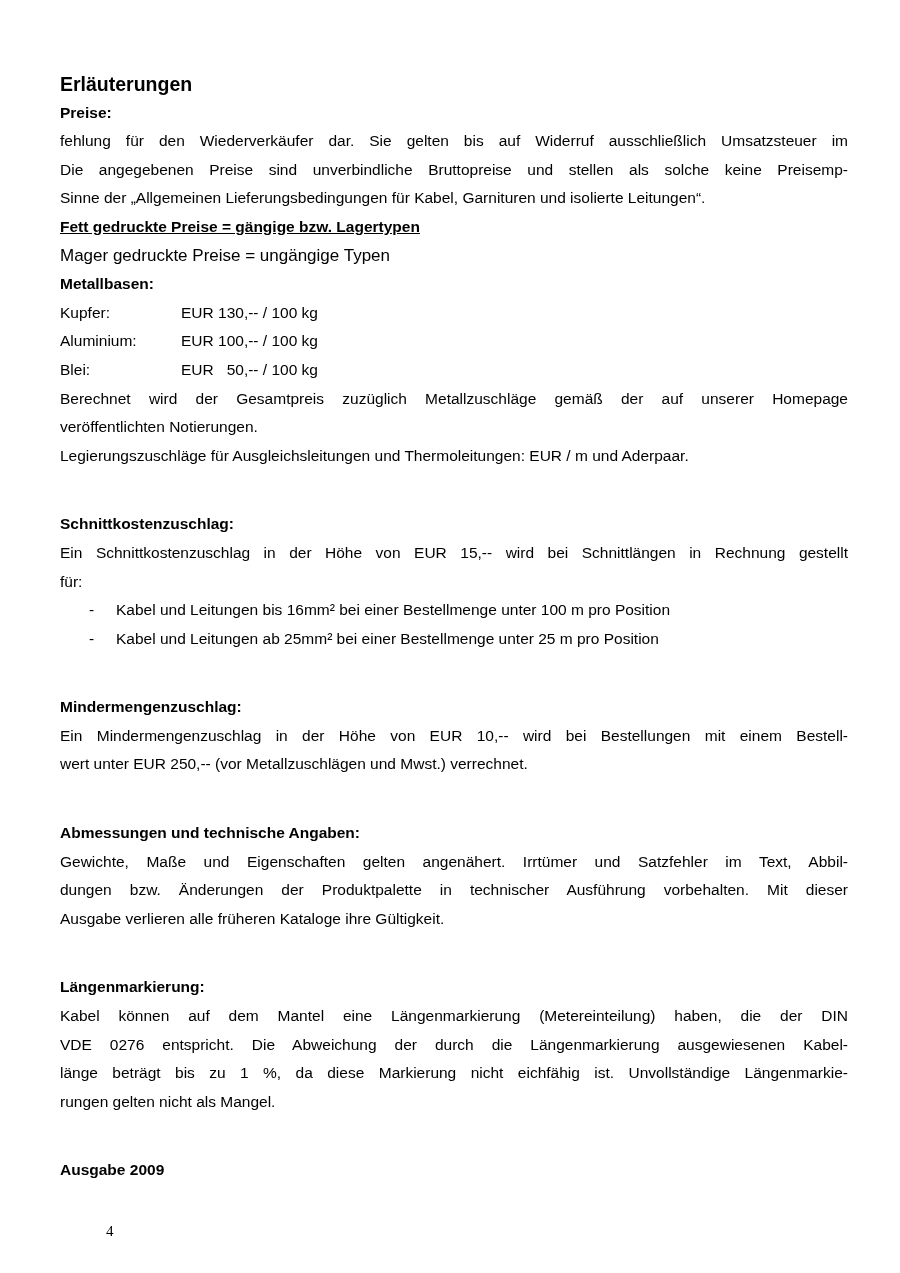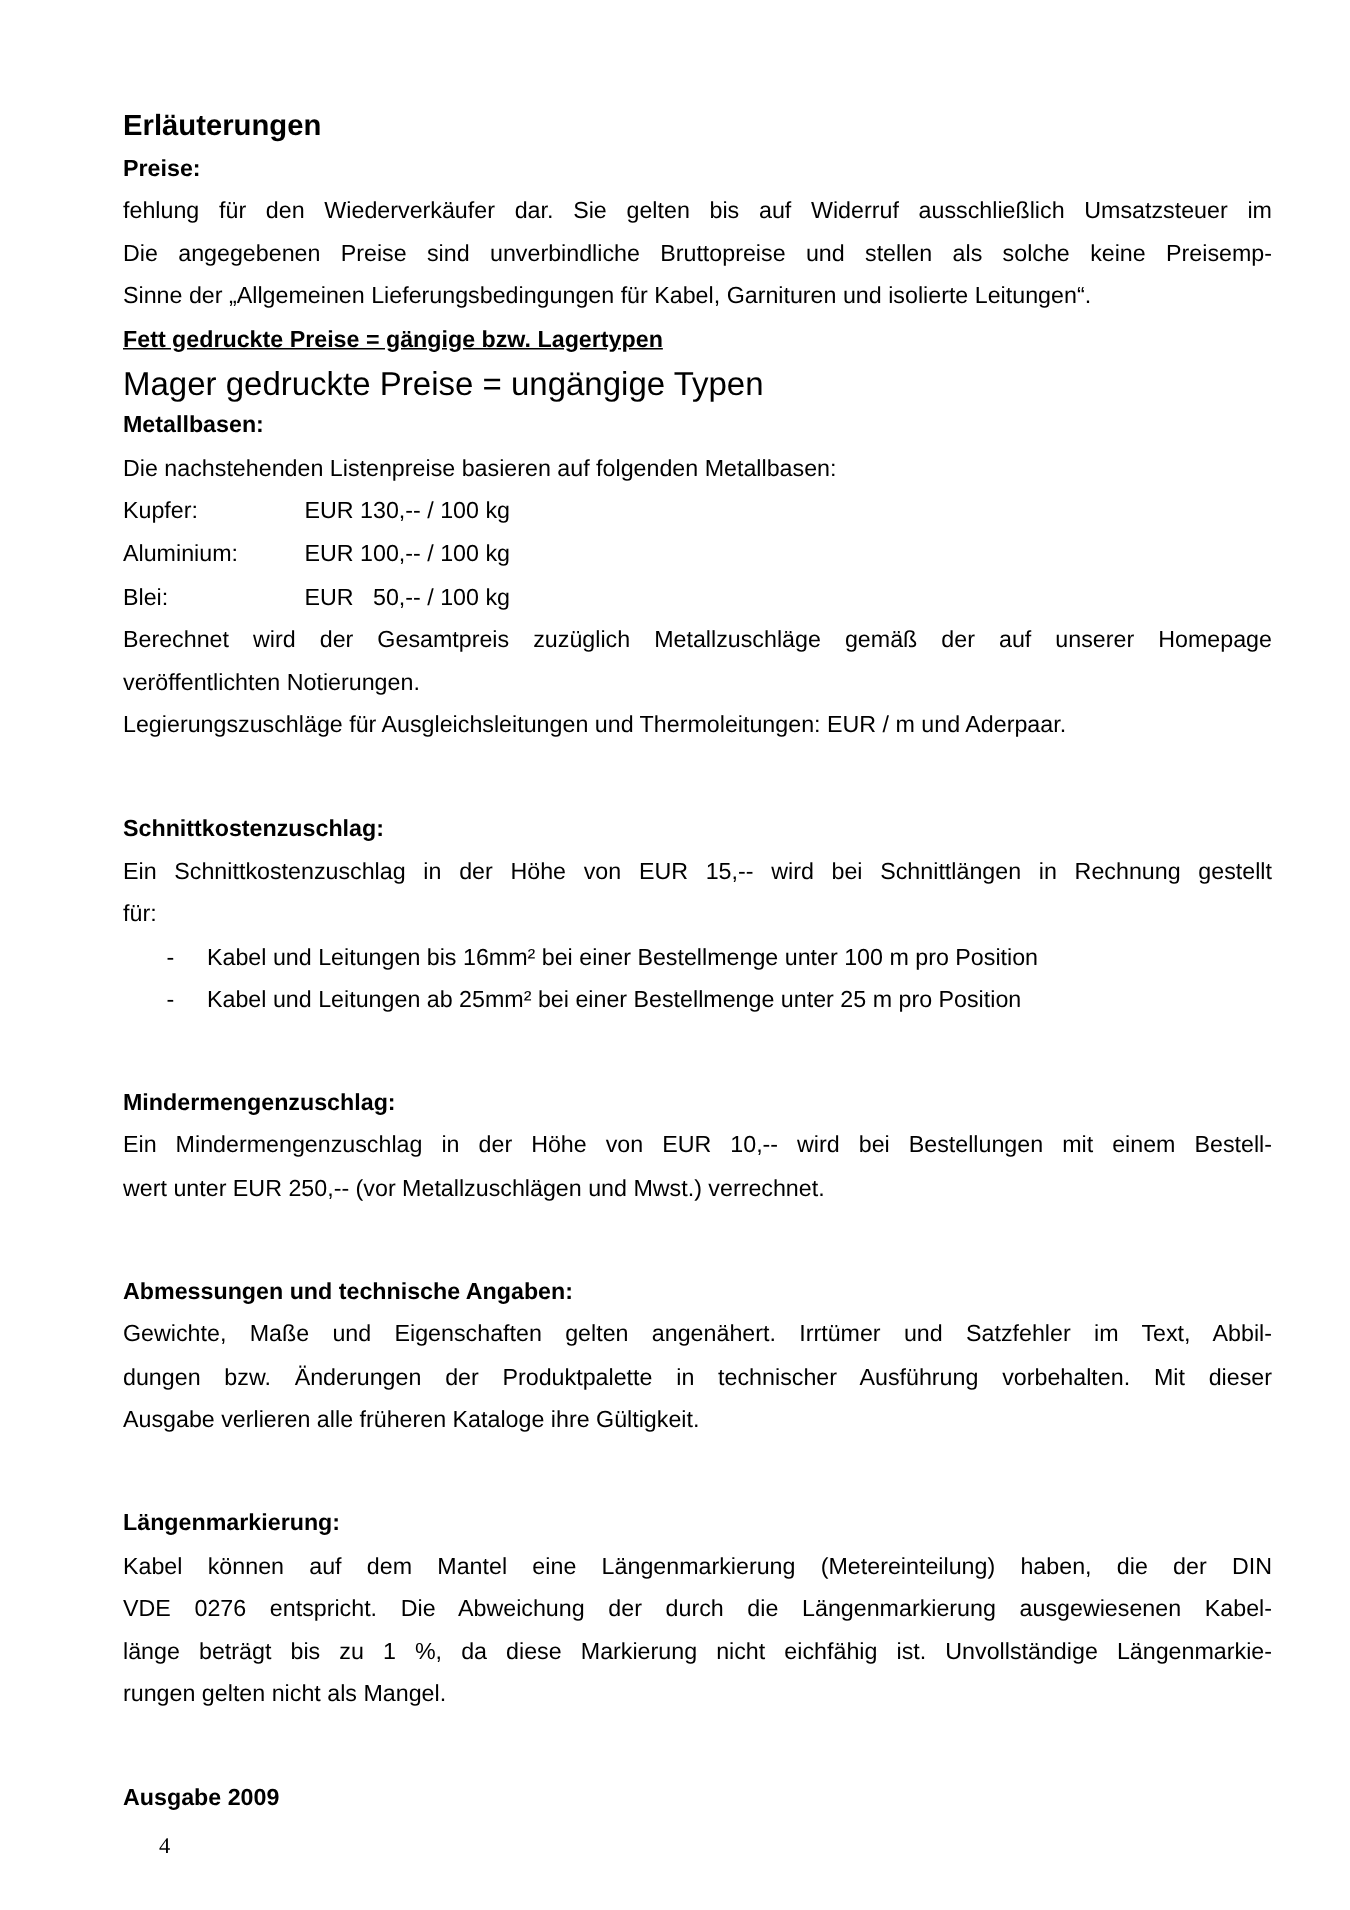--- a/index.html
+++ b/index.html
@@ -5,21 +5,21 @@
   html, body {
     margin: 0;
     padding: 0;
     background: #ffffff;
   }
   .page {
     position: relative;
     width: 900px;
     height: 1273px;
     box-sizing: border-box;
-    padding: 0 52px 0 82px;
+    padding: 0 52px 0 60px;
     background: #ffffff;
     color: #000000;
     font-family: "Liberation Sans", sans-serif;
     font-size: 15.5px;
     line-height: 28.6px;
     overflow: hidden;
   }
   .doc-title {
     font-size: 19.5px;
     font-weight: bold;
@@ -37,21 +37,21 @@
   .line { }
   .j {
     text-align: justify;
     text-align-last: justify;
   }
   .bold-note {
     font-weight: bold;
     text-decoration: underline;
   }
   .light-note {
-    font-size: 22px;
+    font-size: 17px;
   }
   .metal-row .metal-label {
     display: inline-block;
     width: 121px;
   }
   .bullet {
     position: relative;
     padding-left: 56px;
   }
   .bullet .dash {
@@ -82,21 +82,20 @@
     <div class="h">Preise:</div>
     <div class="line j">fehlung für den Wiederverkäufer dar. Sie gelten bis auf Widerruf ausschließlich Umsatzsteuer im</div>
     <div class="line j">Die angegebenen Preise sind unverbindliche Bruttopreise und stellen als solche keine Preisemp-</div>
     <div class="line">Sinne der „Allgemeinen Lieferungsbedingungen für Kabel, Garnituren und isolierte Leitungen“.</div>
     <div class="line bold-note">Fett gedruckte Preise = gängige bzw. Lagertypen</div>
     <div class="line light-note">Mager gedruckte Preise = ungängige Typen</div>
   </div>
 
   <div>
     <div class="h gap-sm">Metallbasen:</div>
-    <div class="line">Die nachstehenden Listenpreise basieren auf folgenden Metallbasen:</div>
     <div class="line metal-row">
       <span class="metal-label">Kupfer:</span><span>EUR 130,-- / 100 kg</span>
     </div>
     <div class="line metal-row">
       <span class="metal-label">Aluminium:</span><span>EUR 100,-- / 100 kg</span>
     </div>
     <div class="line metal-row">
       <span class="metal-label">Blei:</span><span>EUR&nbsp;&nbsp;&nbsp;50,-- / 100 kg</span>
     </div>
     <div class="line j">Berechnet wird der Gesamtpreis zuzüglich Metallzuschläge gemäß der auf unserer Homepage</div>

